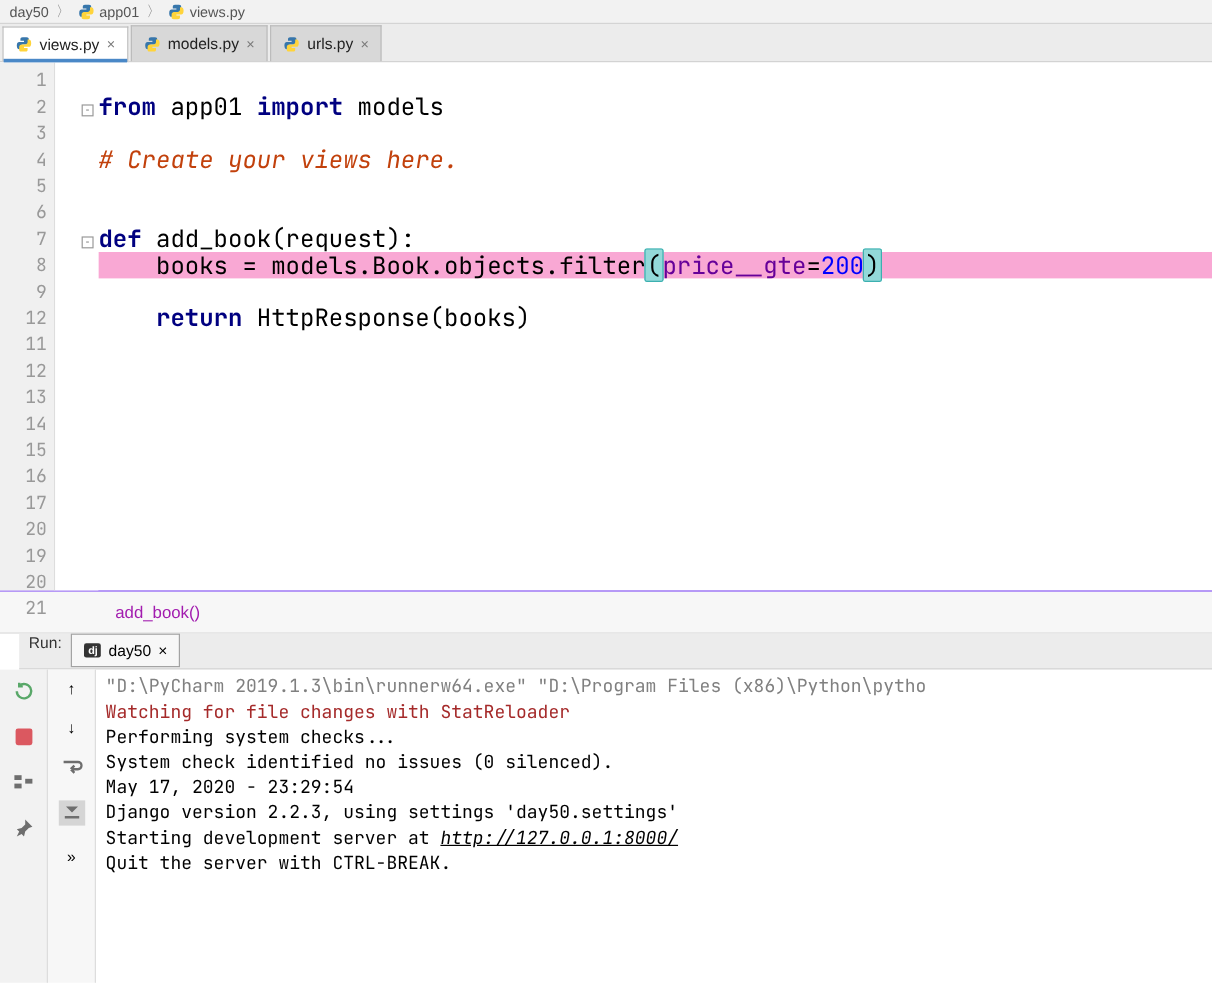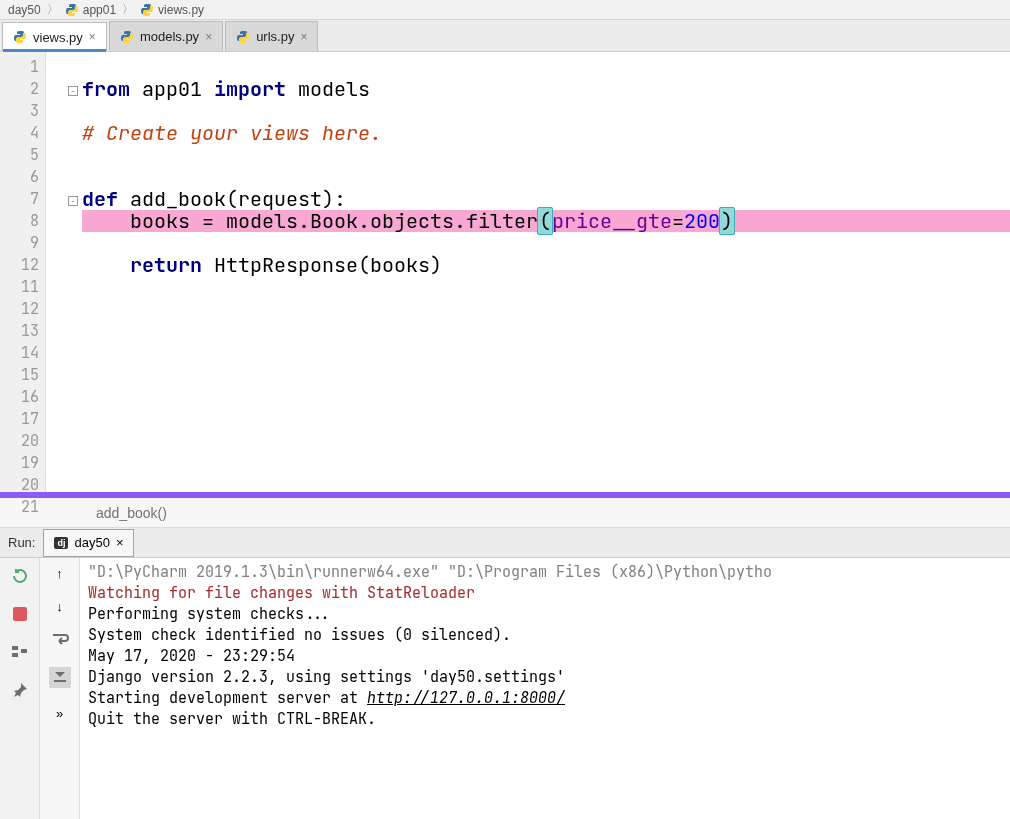--- a/index.html
+++ b/index.html
@@ -18,22 +18,22 @@
 .fold-gutter { width: 36px; background: #fff; padding: 4px 4px 0 0; font-family: monospace; font-size: 15px; line-height: 22px; color: #888; text-align: right; }
 .fold-mark { display:inline-block; width:10px; height:10px; border:1px solid #999; font-size:9px; line-height:8px; text-align:center; color:#777; }
 .code { flex: 1; font-family: "JetBrains Mono","Consolas",monospace; font-size: 20px; line-height: 22px; padding-top: 4px; white-space: pre; overflow: hidden; }
 .code .line { height: 22px; }
 .code .line.hl { background: #f9a8d4; }
 .kw { color: #000080; font-weight: bold; }
 .cm { color: #c2410c; font-style: italic; }
 .kwarg { color: #660099; }
 .num { color: #0000FF; }
 .brace-hl { background: #93D9D9; border: 1px solid #3CB0B0; border-radius:2px; padding:0 1px; margin:0 -1px; }
-.crumb-bar { height: 36px; background: #F7F7F7; border-top: 6px solid #8b5cf6; border-bottom: 1px solid #ddd; padding-left: 96px; font-size: 14px; display:flex; align-items:center; color:#737373; }
-.run-header { height: 30px; background: #ECECEC; border-bottom: 1px solid #ccc; display: flex; align-items: center; font-size: 13px; }
+.crumb-bar { height: 36px; background: #F7F7F7; border-top: 1px solid #8b5cf6; border-bottom: 1px solid #ddd; padding-left: 96px; font-size: 14px; display:flex; align-items:center; color:#a21caf; }
+.run-header { height: 30px; background: #ECECEC; border-bottom: 1px solid #ccc; display: flex; align-items: flex-start; font-size: 13px; margin-left: 16px; }
 .run-label { padding: 0 8px; color: #333; }
 .run-tab { height: 28px; background: #F7F7F7; border: 1px solid #a3a3a3; display:flex; align-items:center; gap:6px; padding: 0 10px; }
 .dj-badge { background:#333; color:#fff; font-size:9px; font-weight:bold; padding:1px 3px; border-radius:2px; }
 .run-body { display:flex; height: 271px; background: #fff; }
 .run-toolbar { width: 40px; background: #F2F2F2; border-right: 1px solid #ddd; display:flex; flex-direction:column; align-items:center; padding-top:8px; gap:18px; }
 .run-toolbar .tb-btn { width:22px; height:20px; display:flex; align-items:center; justify-content:center; color:#595959; cursor:pointer; }
 .run-toolbar .tb-stop { width:14px; height:14px; background:#DB5860; border-radius:2px; }
 .run-toolbar2 { width: 40px; background: #F7F7F7; border-right: 1px solid #ddd; display:flex; flex-direction:column; align-items:center; padding-top:8px; gap:18px; }
 .console { flex:1; font-family: "JetBrains Mono","Consolas",monospace; font-size:15px; line-height:21px; padding:4px 8px; white-space:pre; overflow:hidden; }
 .console .gray { color:#808080; }

